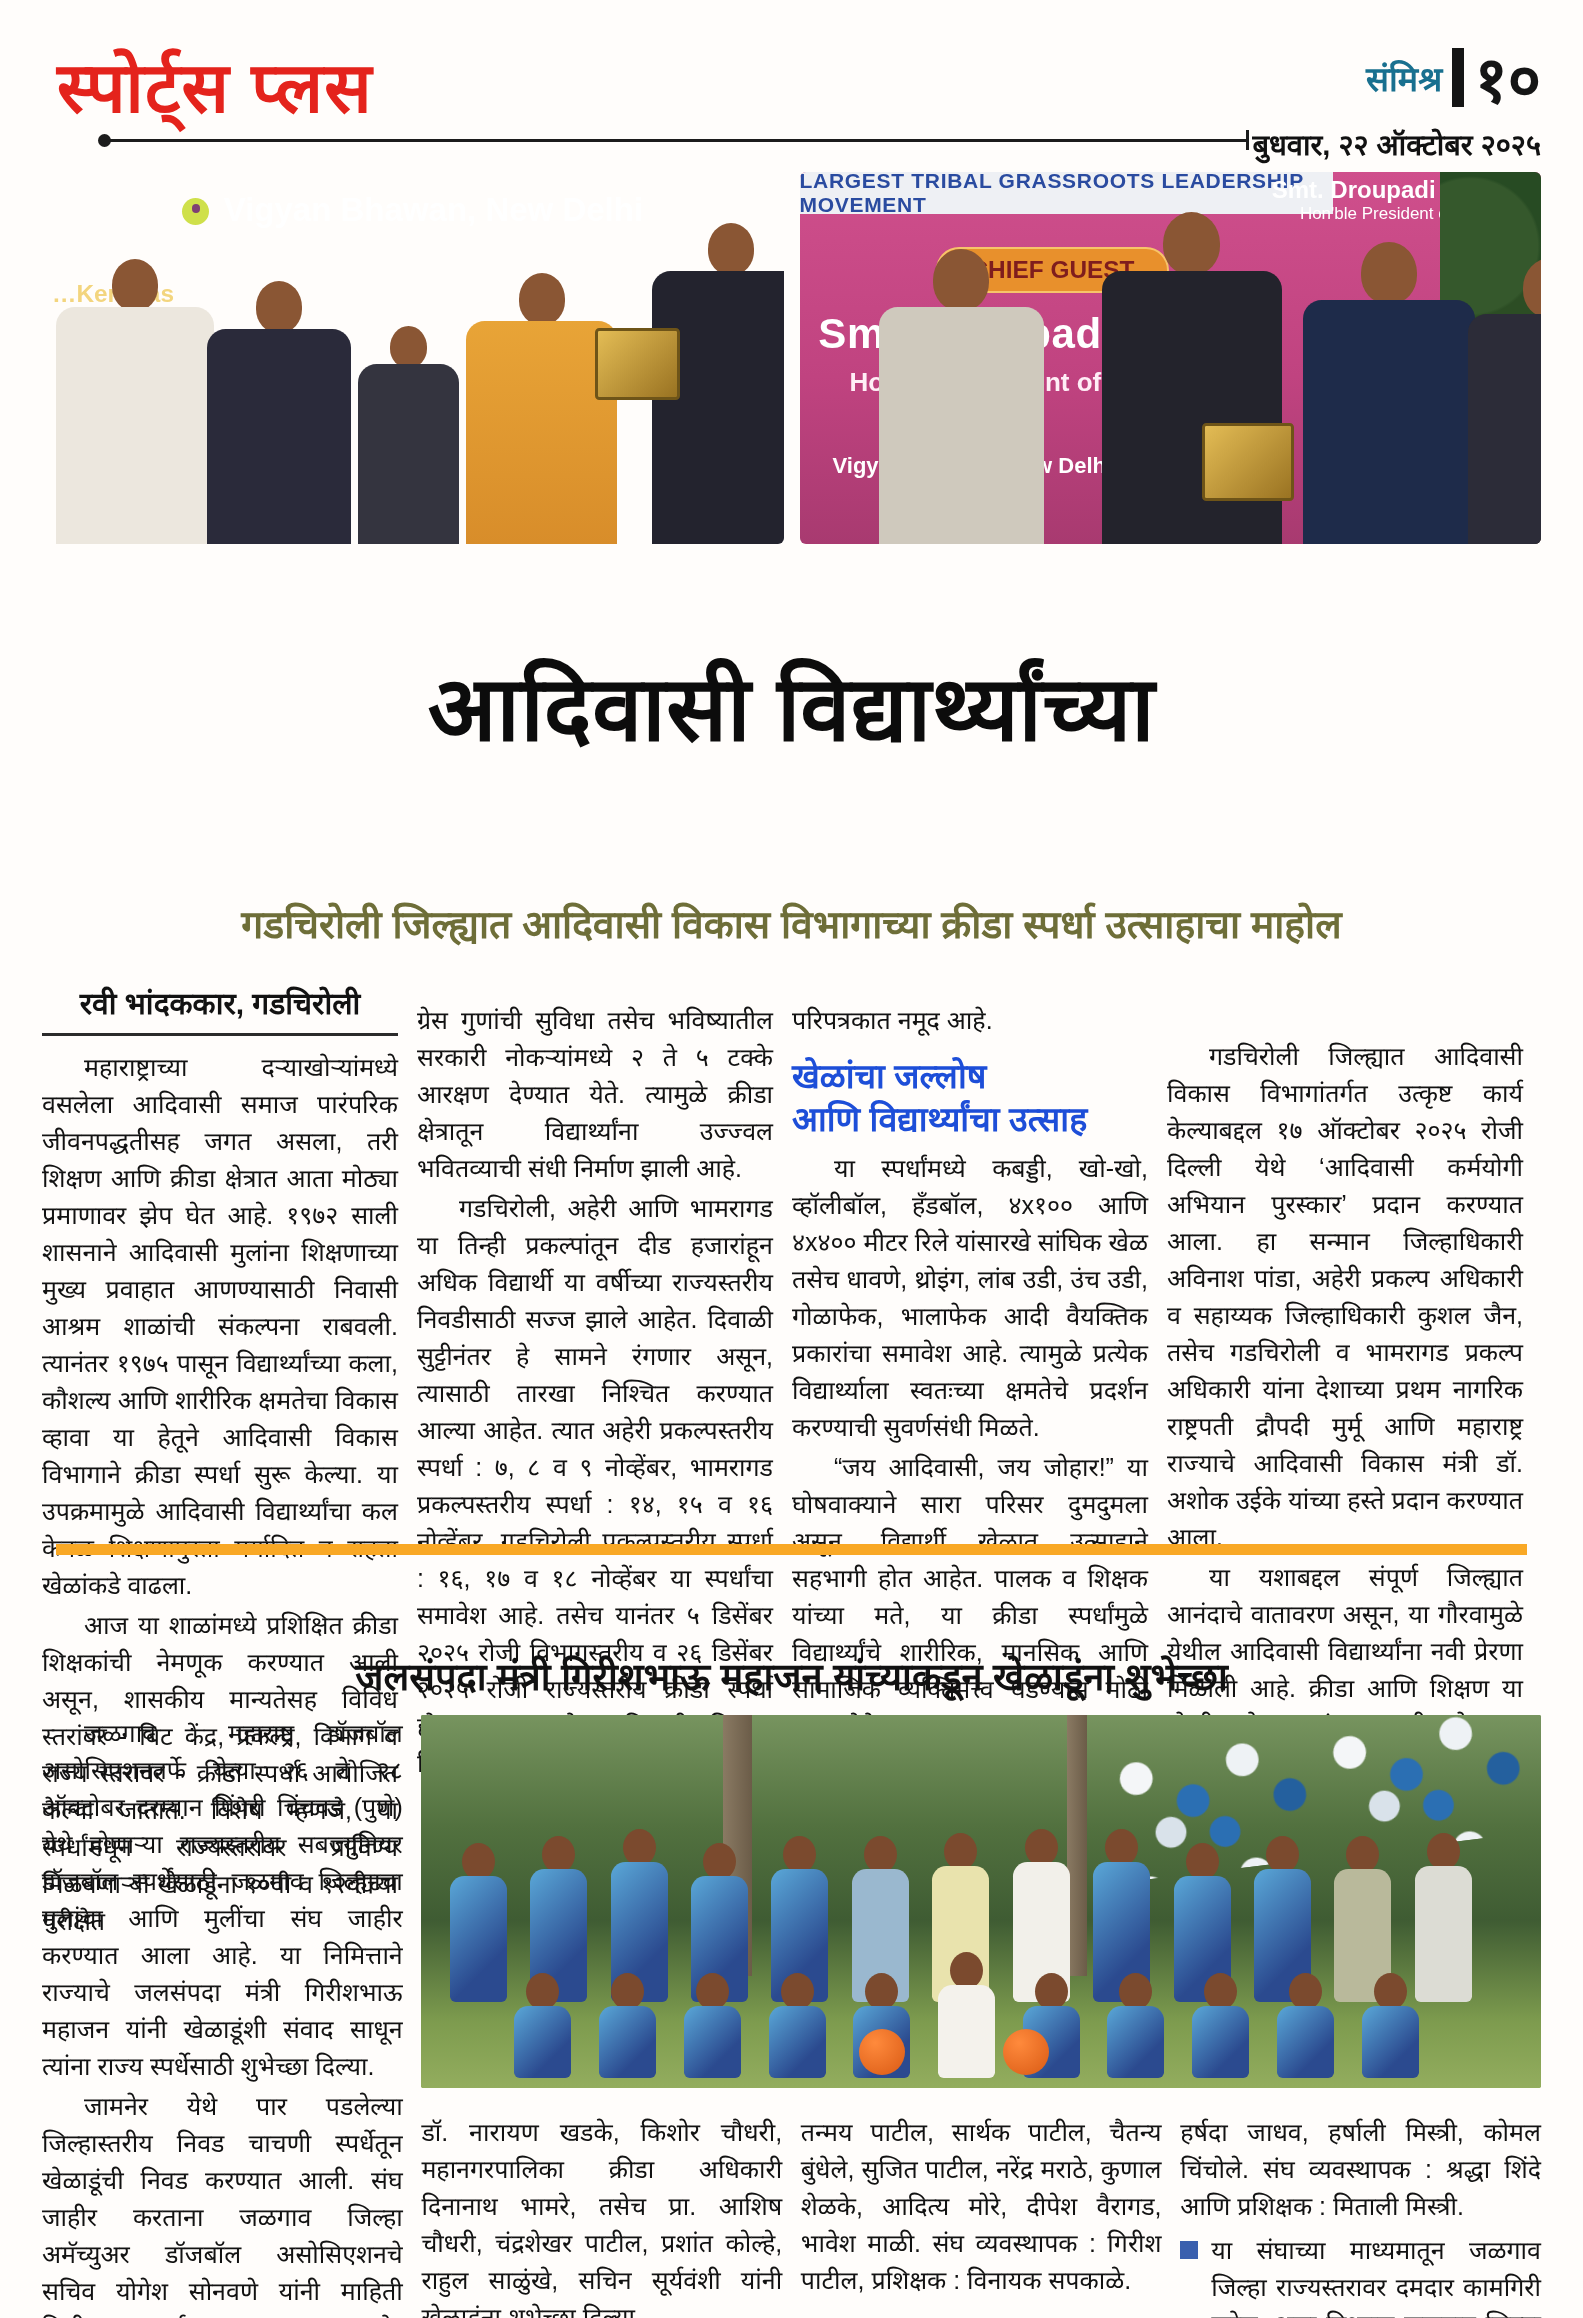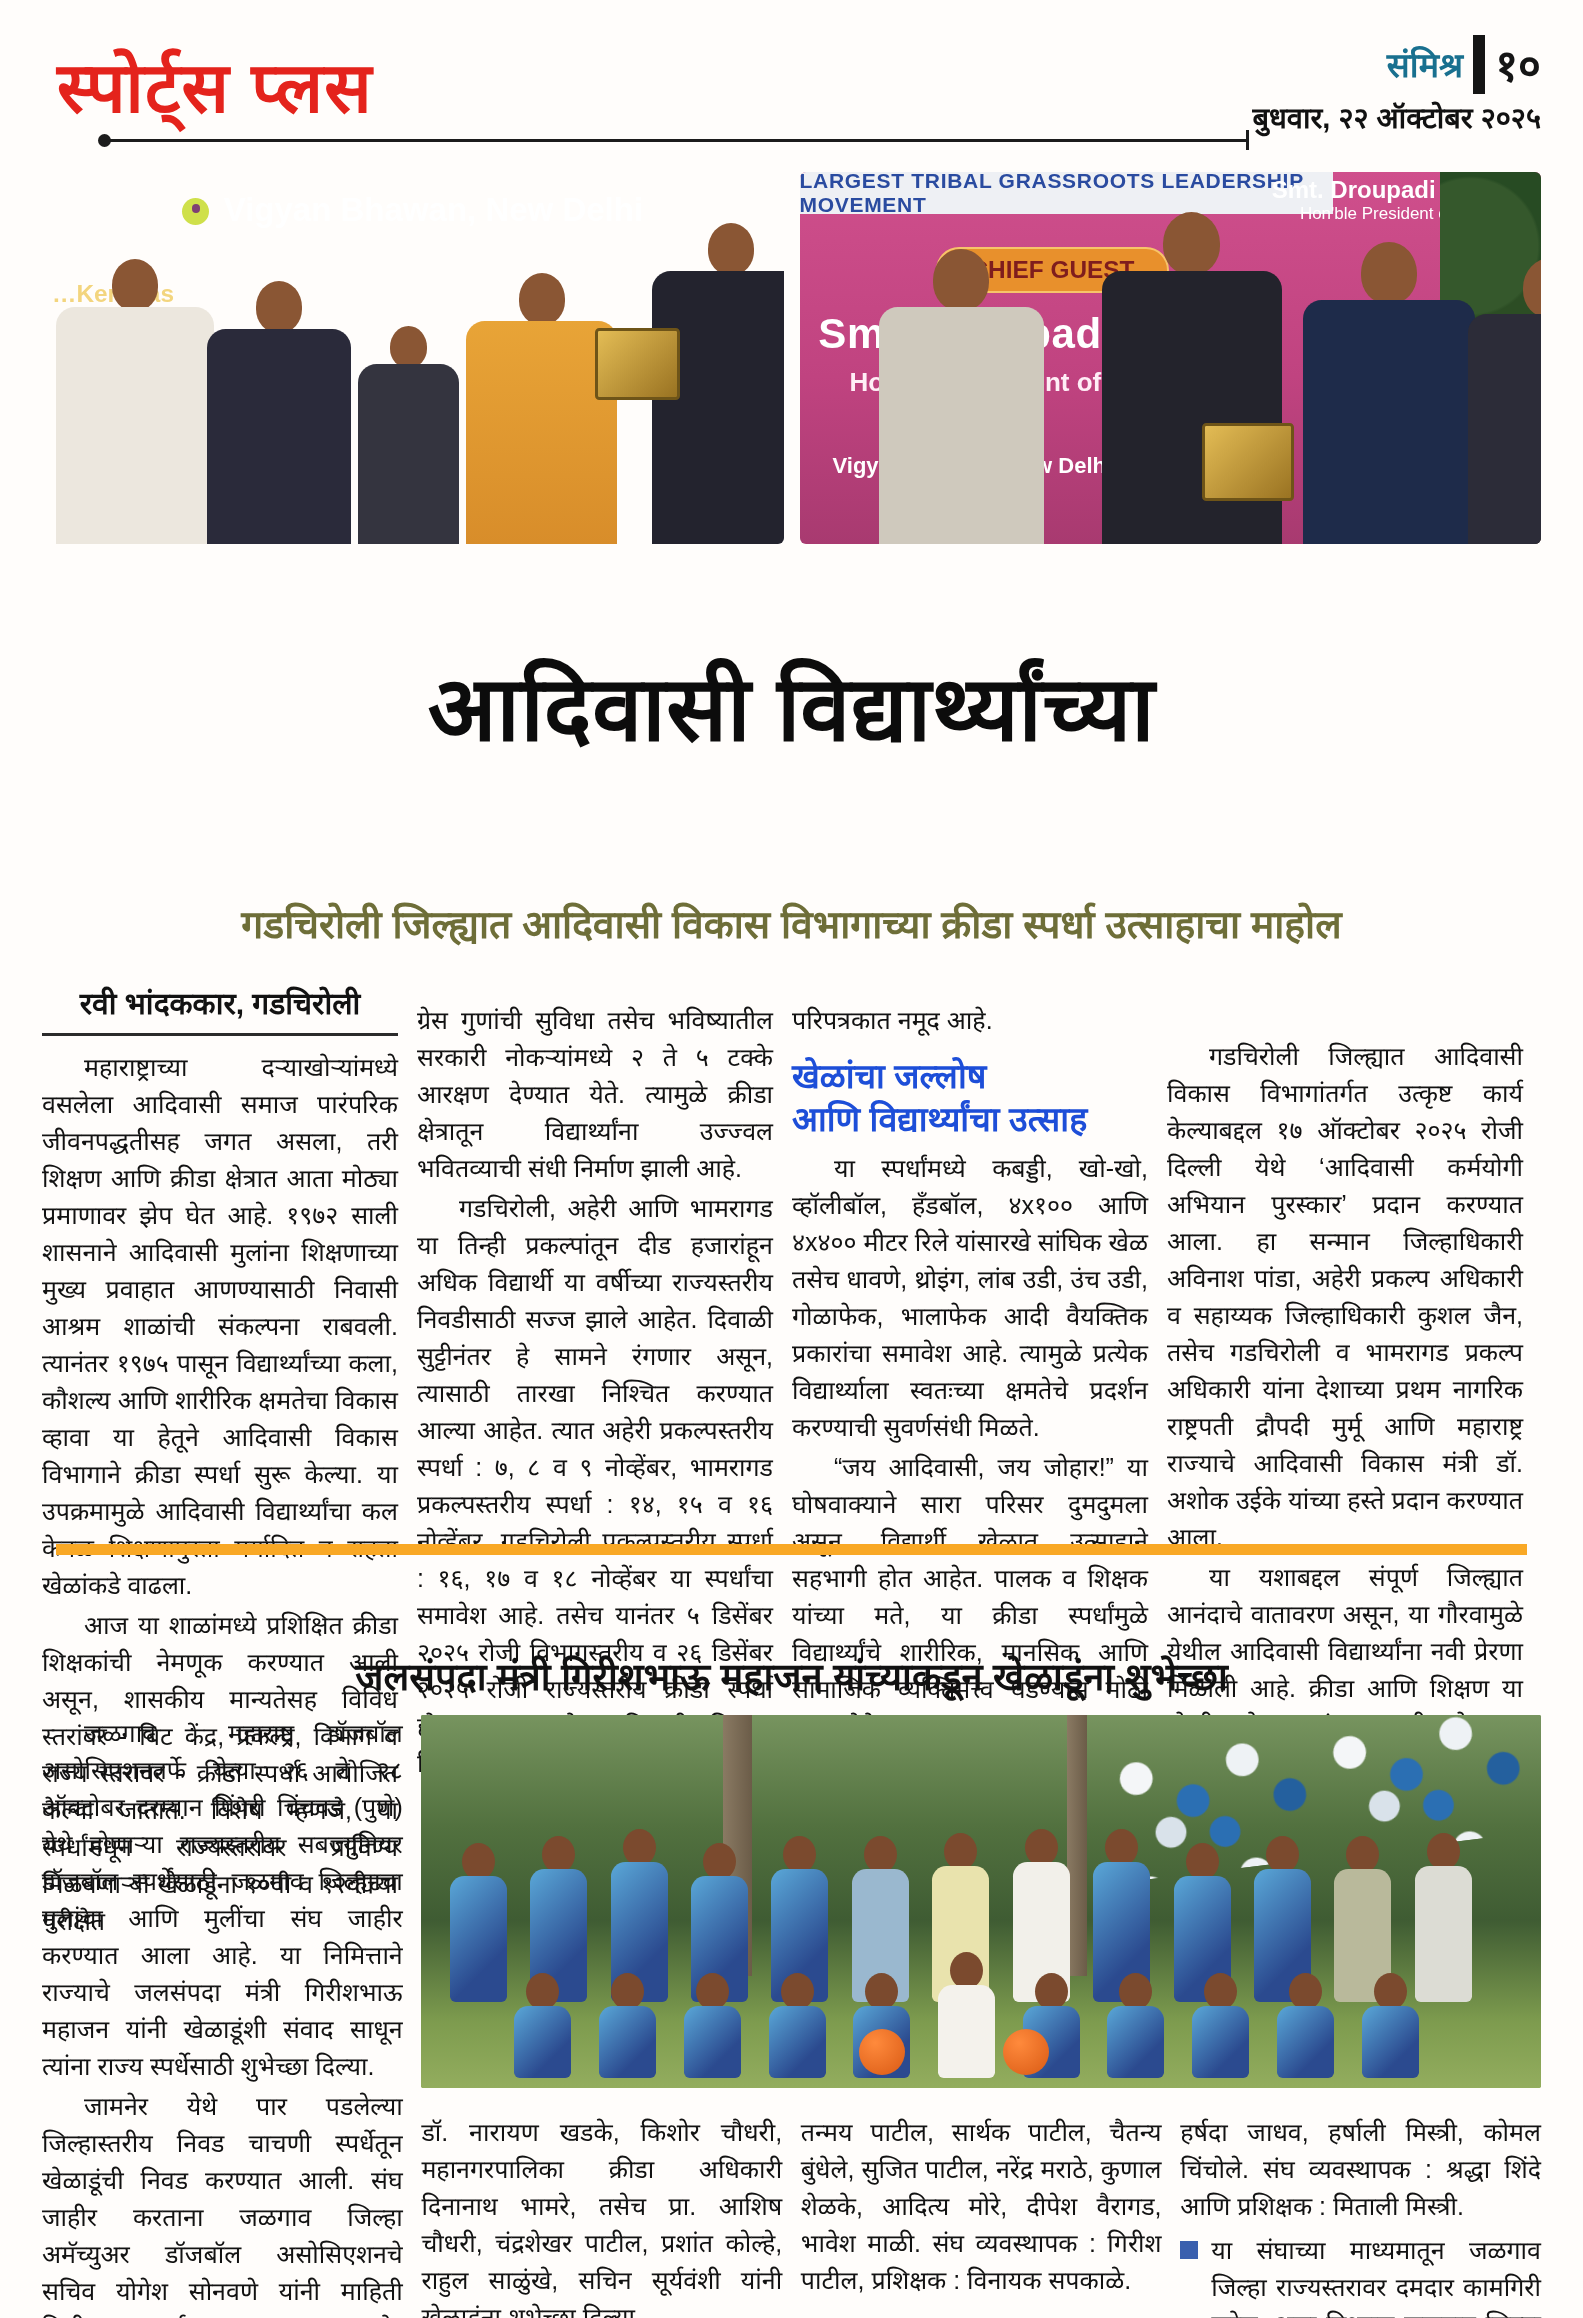--- a/index.html
+++ b/index.html
@@ -7,21 +7,21 @@
         font-family:"Liberation Sans","DejaVu Sans",sans-serif;color:#121212;}
   
   .masthead{position:absolute;left:57px;top:37px;font-size:70px;font-weight:bold;color:#e4231c;letter-spacing:1.4px;}
   .header-rule{position:absolute;left:102px;top:139px;width:1147px;height:2.9px;background:#1c1c1c;}
   .header-rule::before{content:"";position:absolute;left:-4.3px;top:-5px;width:13px;height:13px;border-radius:50%;background:#1c1c1c;}
   .header-rule::after{content:"";position:absolute;right:0;top:-8.6px;width:2.9px;height:20px;background:#1c1c1c;}
   .section-block{position:absolute;right:42px;top:34px;text-align:right;}
   .section-row{display:flex;align-items:center;justify-content:flex-end;gap:10px;}
   .section-name{color:#19708f;font-size:34px;font-weight:bold;}
   .page-bar{width:12.2px;height:59px;background:#151515;}
-  .page-num{font-size:44px;font-weight:bold;color:#151515;}
+  .page-num{font-size:64px;font-weight:bold;color:#151515;}
   .issue-date{font-size:29px;font-weight:bold;margin-top:2.9px;color:#111;}
   
   .photos-row{position:absolute;top:172px;left:42px;right:42px;display:flex;gap:16px;}
   .photo{height:372px;flex:1;position:relative;overflow:hidden;border-radius:6px;}
   .photo1{background:linear-gradient(180deg,#e0569а 0%,#d44f8e 0%,#c43f7c 45%,#a63566 72%,#5e4a43 88%,#4a3a34 100%);}
   .photo2{background:linear-gradient(180deg,#cf4f8c 0%,#c04380 55%,#a83a70 100%);}
   .p1-location{position:absolute;top:18.7px;width:100%;text-align:center;color:#fff;font-size:33px;font-weight:bold;}
   .pin-icon{display:inline-block;width:27px;height:27px;border-radius:50%;background:#cfe04a;vertical-align:middle;margin-right:14.4px;position:relative;}
   .pin-icon::after{content:"";position:absolute;left:9.3px;top:5.7px;width:8.6px;height:8.6px;border-radius:50%;background:#7e3f74;}
   .p1-stats{position:absolute;top:92px;left:158px;right:57px;display:flex;justify-content:space-around;color:#f0c64a;text-align:left;}

